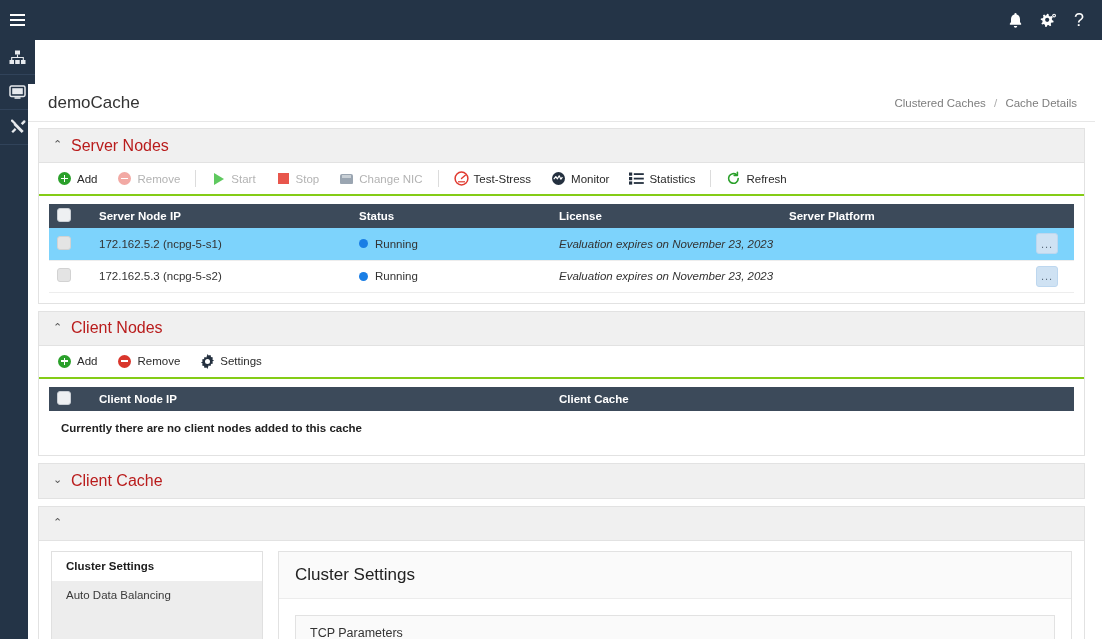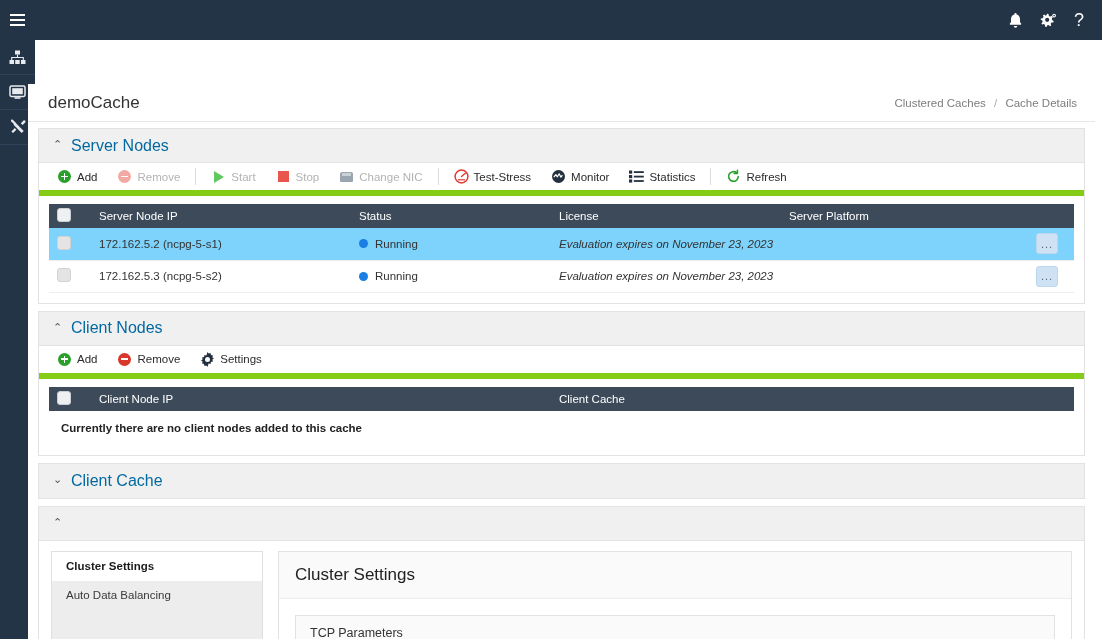--- a/index.html
+++ b/index.html
@@ -81,26 +81,26 @@
   .panel {
     background: #ffffff; border: 1px solid #e2e2e2; margin-bottom: 7px;
   }
   .panel-head {
     background: #f0f0f0; height: 34px; display: flex; align-items: center;
     padding: 0 14px; cursor: pointer; border-bottom: 1px solid #e2e2e2;
   }
   .panel-head.noborder { border-bottom: none; }
   .chev { width: 13px; color: #555; font-size: 11px; display: inline-block; margin-right: 5px;
           transform: translateY(-1px); }
-  .panel-title { font-size: 16px; color: #0369a1; font-weight: 400; }
+  .panel-title { font-size: 16px; color: #b91c1c; font-weight: 400; }
 
   
   .toolbar {
     display: flex; align-items: center; height: 33px; padding: 0 8px;
-    background: #ffffff; border-bottom: 6px solid #84cc16;
+    background: #ffffff; border-bottom: 2px solid #84cc16;
   }
   .tool {
     display: flex; align-items: center; gap: 5px; padding: 0 10px; height: 25px;
     font-size: 11.5px; color: #2b2b2b; cursor: pointer; white-space: nowrap;
   }
   .tool.disabled { color: #b3b3b3; cursor: default; }
   .tool-sep { width: 1px; height: 17px; background: #dcdcdc; margin: 0 5px; }
   .ticon { width: 15px; height: 15px; display: flex; align-items: center; justify-content: center; }
 
   .ic-plus { width: 13px; height: 13px; border-radius: 50%; background: #2aa02a; position: relative; }
@@ -111,21 +111,21 @@
   .ic-minus.off { background: #f2a9a4; }
   .ic-minus:before { content:""; position:absolute; background:#fff; width:7px; height:1.8px; left:3px; top:5.6px; }
   .ic-play { width:0;height:0;border-left:10px solid #5fc95f;border-top:6px solid transparent;border-bottom:6px solid transparent; }
   .ic-stop { width: 11px; height: 11px; background: #e8564c; }
   .ic-nic  { width: 13px; height: 10px; background: #9aa5b1; border-radius: 2px 2px 1px 1px; position: relative; }
   .ic-nic:before { content:""; position:absolute; left:2px; top:1.5px; width:9px; height:3px; background:#c9d0d6; }
 
   
   .tbl { width: 100%; border-collapse: collapse; table-layout: fixed; }
   .tbl thead th {
-    background: #3c4a5a; color: #ffffff; font-size: 11.5px; font-weight: normal;
+    background: #3c4a5a; color: #ffffff; font-size: 11.5px; font-weight: bold;
     text-align: left; height: 24px; padding: 0 8px;
   }
   .tbl tbody td { font-size: 11.5px; color: #333333; height: 32px; padding: 0 8px;
                   border-bottom: 1px solid #ededed; }
   .row-alt td { background: #7dd3fc; }
   .cb {
     width: 14px; height: 14px; border-radius: 3px; background: #e4e4e4;
     border: 1px solid #d2d2d2; display: inline-block; cursor: pointer;
   }
   .cb.light { background: #eef0f2; border-color: #c9ced4; }

